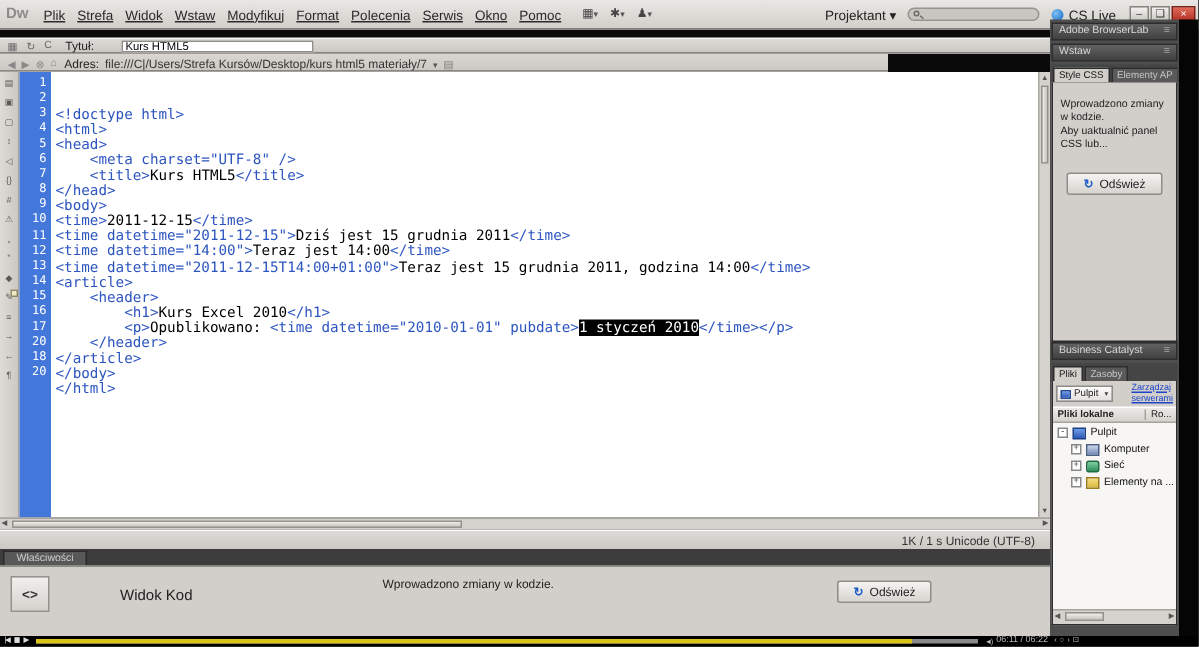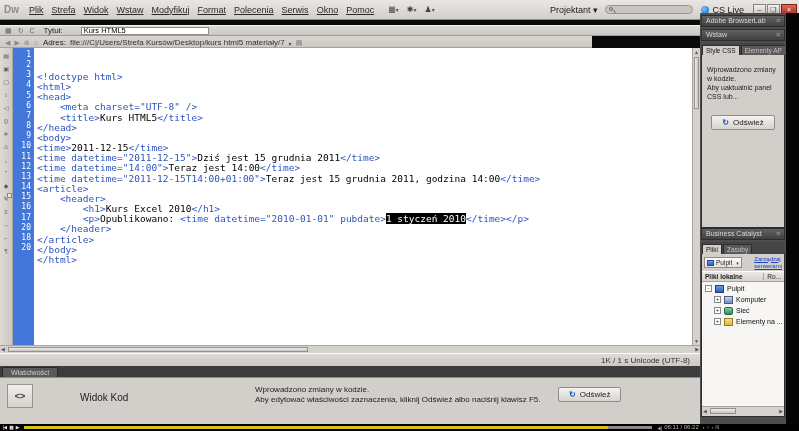--- a/index.html
+++ b/index.html
@@ -255,21 +255,20 @@
   </div>
 
   <div class="propstrip">
     <span class="proptab">Właściwości</span>
   </div>
   <div class="props">
     <span class="modebox">&lt;&gt;</span>
     <span class="modelabel">Widok Kod</span>
     <div class="propmsg">
       <div>Wprowadzono zmiany w kodzie.</div>
-      <div>Aby edytować właściwości zaznaczenia, kliknij Odśwież albo naciśnij klawisz F5.</div>
     </div>
     <button class="btn propbtn">
       <span class="ric">↻</span>
       <span>Odśwież</span>
     </button>
   </div>
 
   <div class="rightcol">
     <div class="phdr" style="top:2px">
       <span>Adobe BrowserLab</span>

